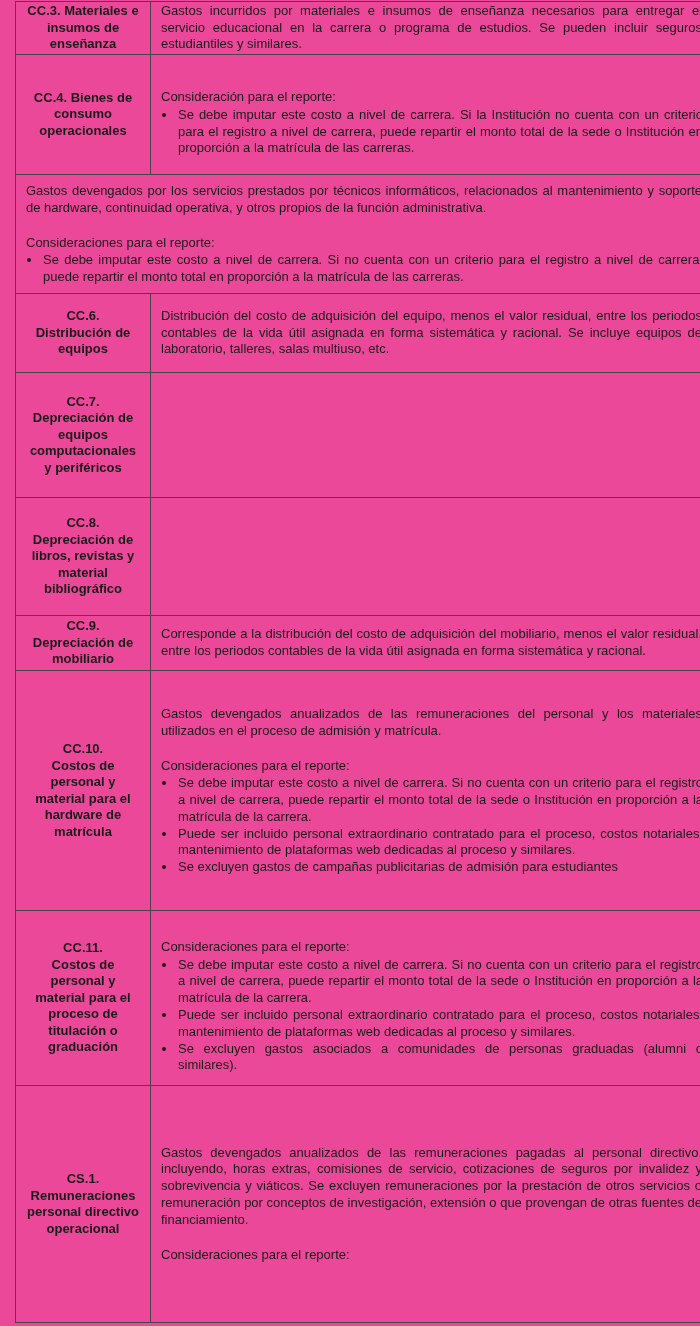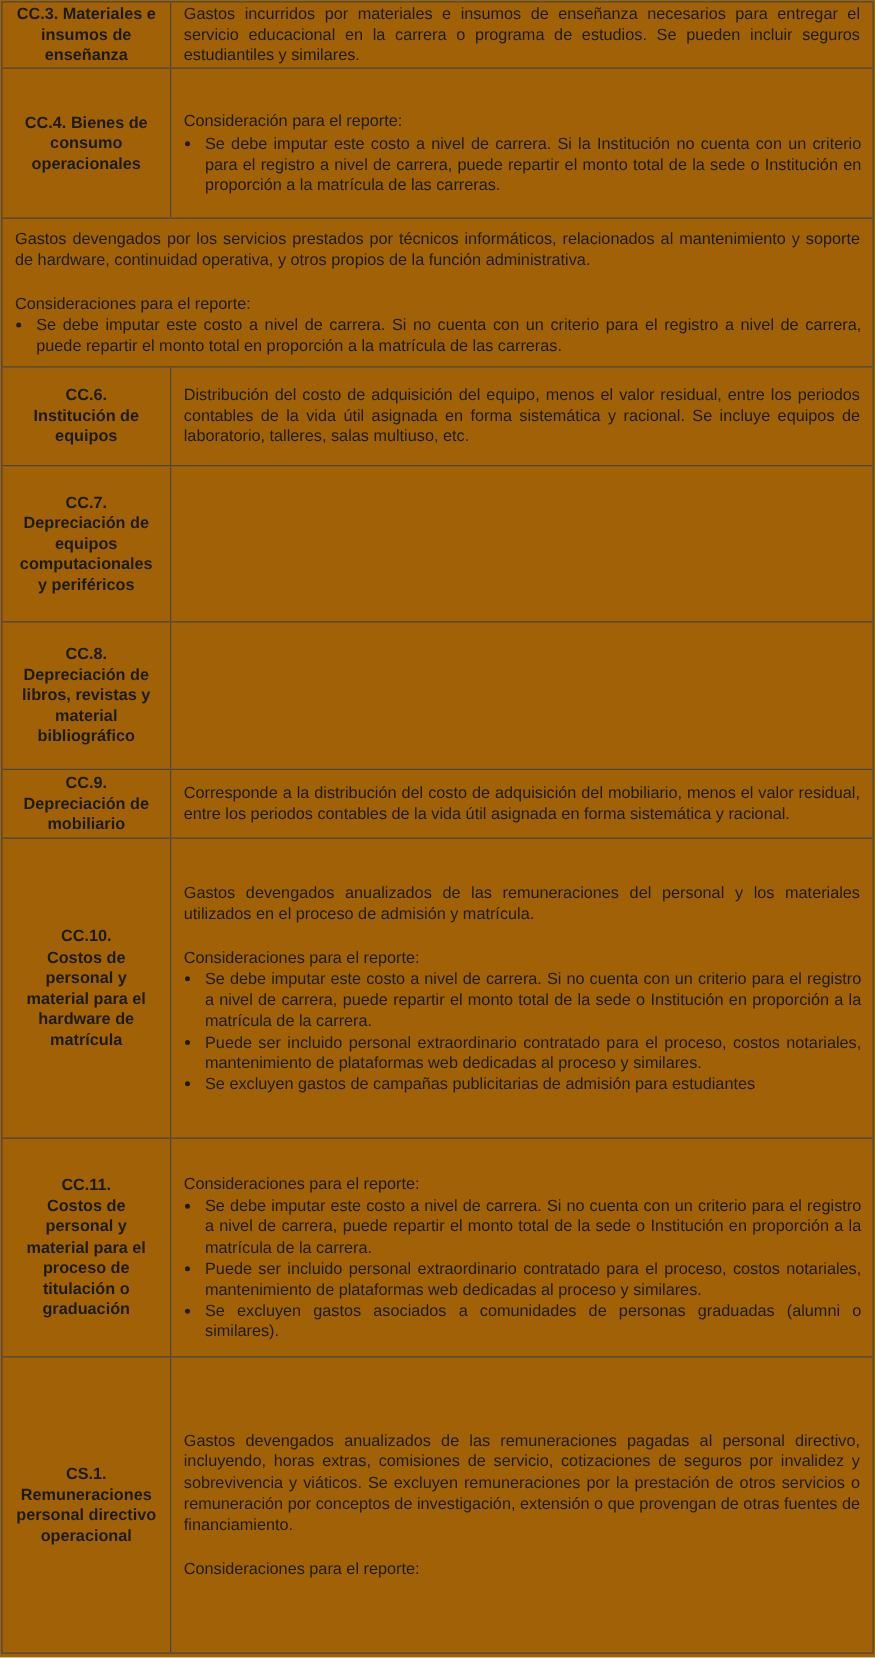--- a/index.html
+++ b/index.html
@@ -5,22 +5,22 @@
   html, body { margin: 0; padding: 0; background: #ffffff; }
   body {
     width: 700px;
     font-family: "Liberation Sans", "DejaVu Sans", sans-serif;
     color: #1b1b1b;
   }
   .page {
     width: 700px;
     height: 1326px;
     box-sizing: border-box;
-    padding: 1px 1px 0 1px;
-    background: #a16207;
+    padding: 1px 1px 0 15px;
+    background: #ec4899;
     overflow: hidden;
   }
   .cost-table {
     border: 1.5px solid #474747;
     box-sizing: border-box;
     width: 698px;
   }
   .trow {
     display: flex;
     box-sizing: border-box;
@@ -99,21 +99,21 @@
           <p class="para heading">Consideraciones para el reporte:</p>
           <ul class="bullets">
             <li>Se debe imputar este costo a nivel de carrera. Si no cuenta con un criterio para el registro a nivel de carrera, puede repartir el monto total en proporción a la matrícula de las carreras.</li>
           </ul>
         </div>
   </div>
 
   <div class="trow" style="height: 79px;">
     <div class="cell-code">
       <span>CC.6.
-Institución de
+Distribución de
 equipos</span>
     </div>
     <div class="cell-desc">
           <p class="para">Distribución del costo de adquisición del equipo, menos el valor residual, entre los periodos contables de la vida útil asignada en forma sistemática y racional. Se incluye equipos de laboratorio, talleres, salas multiuso, etc.</p>
         </div>
   </div>
 
   <div class="trow" style="height: 125px;">
     <div class="cell-code">
       <span>CC.7.

